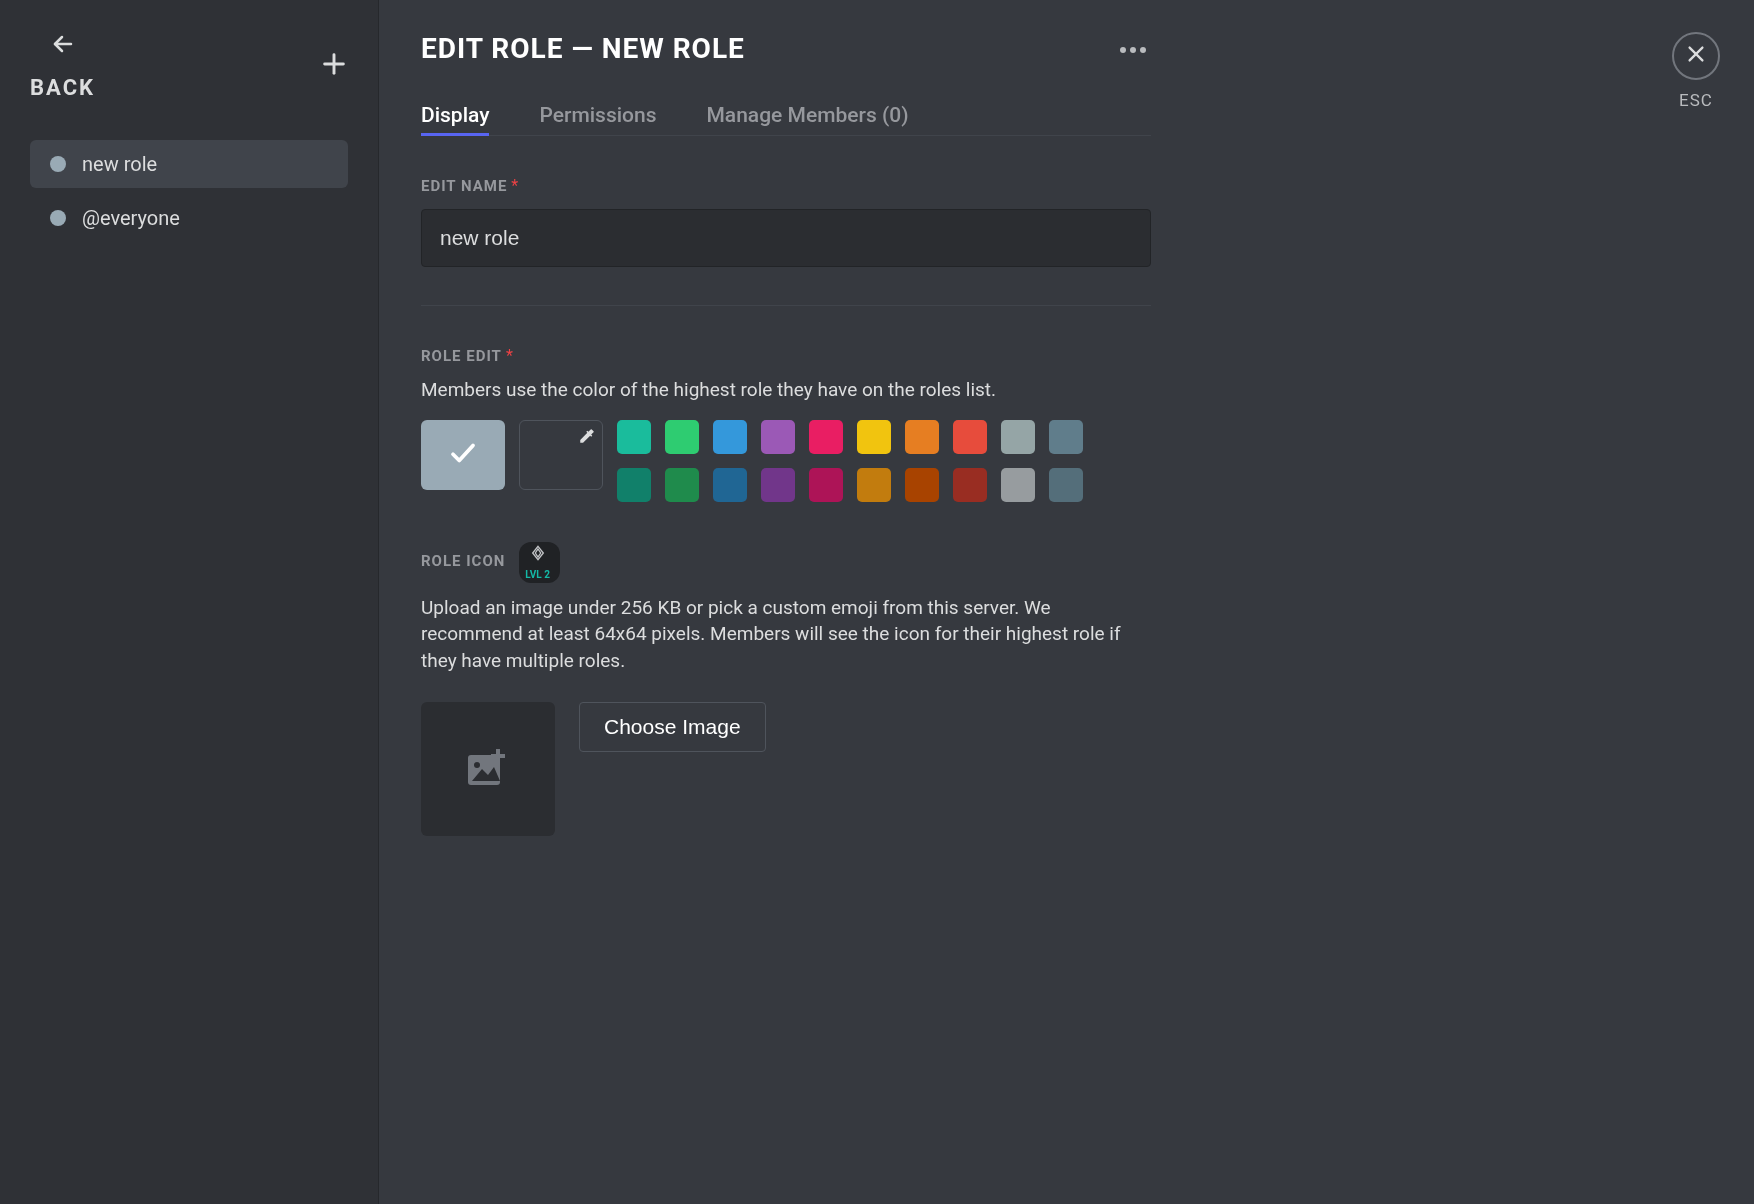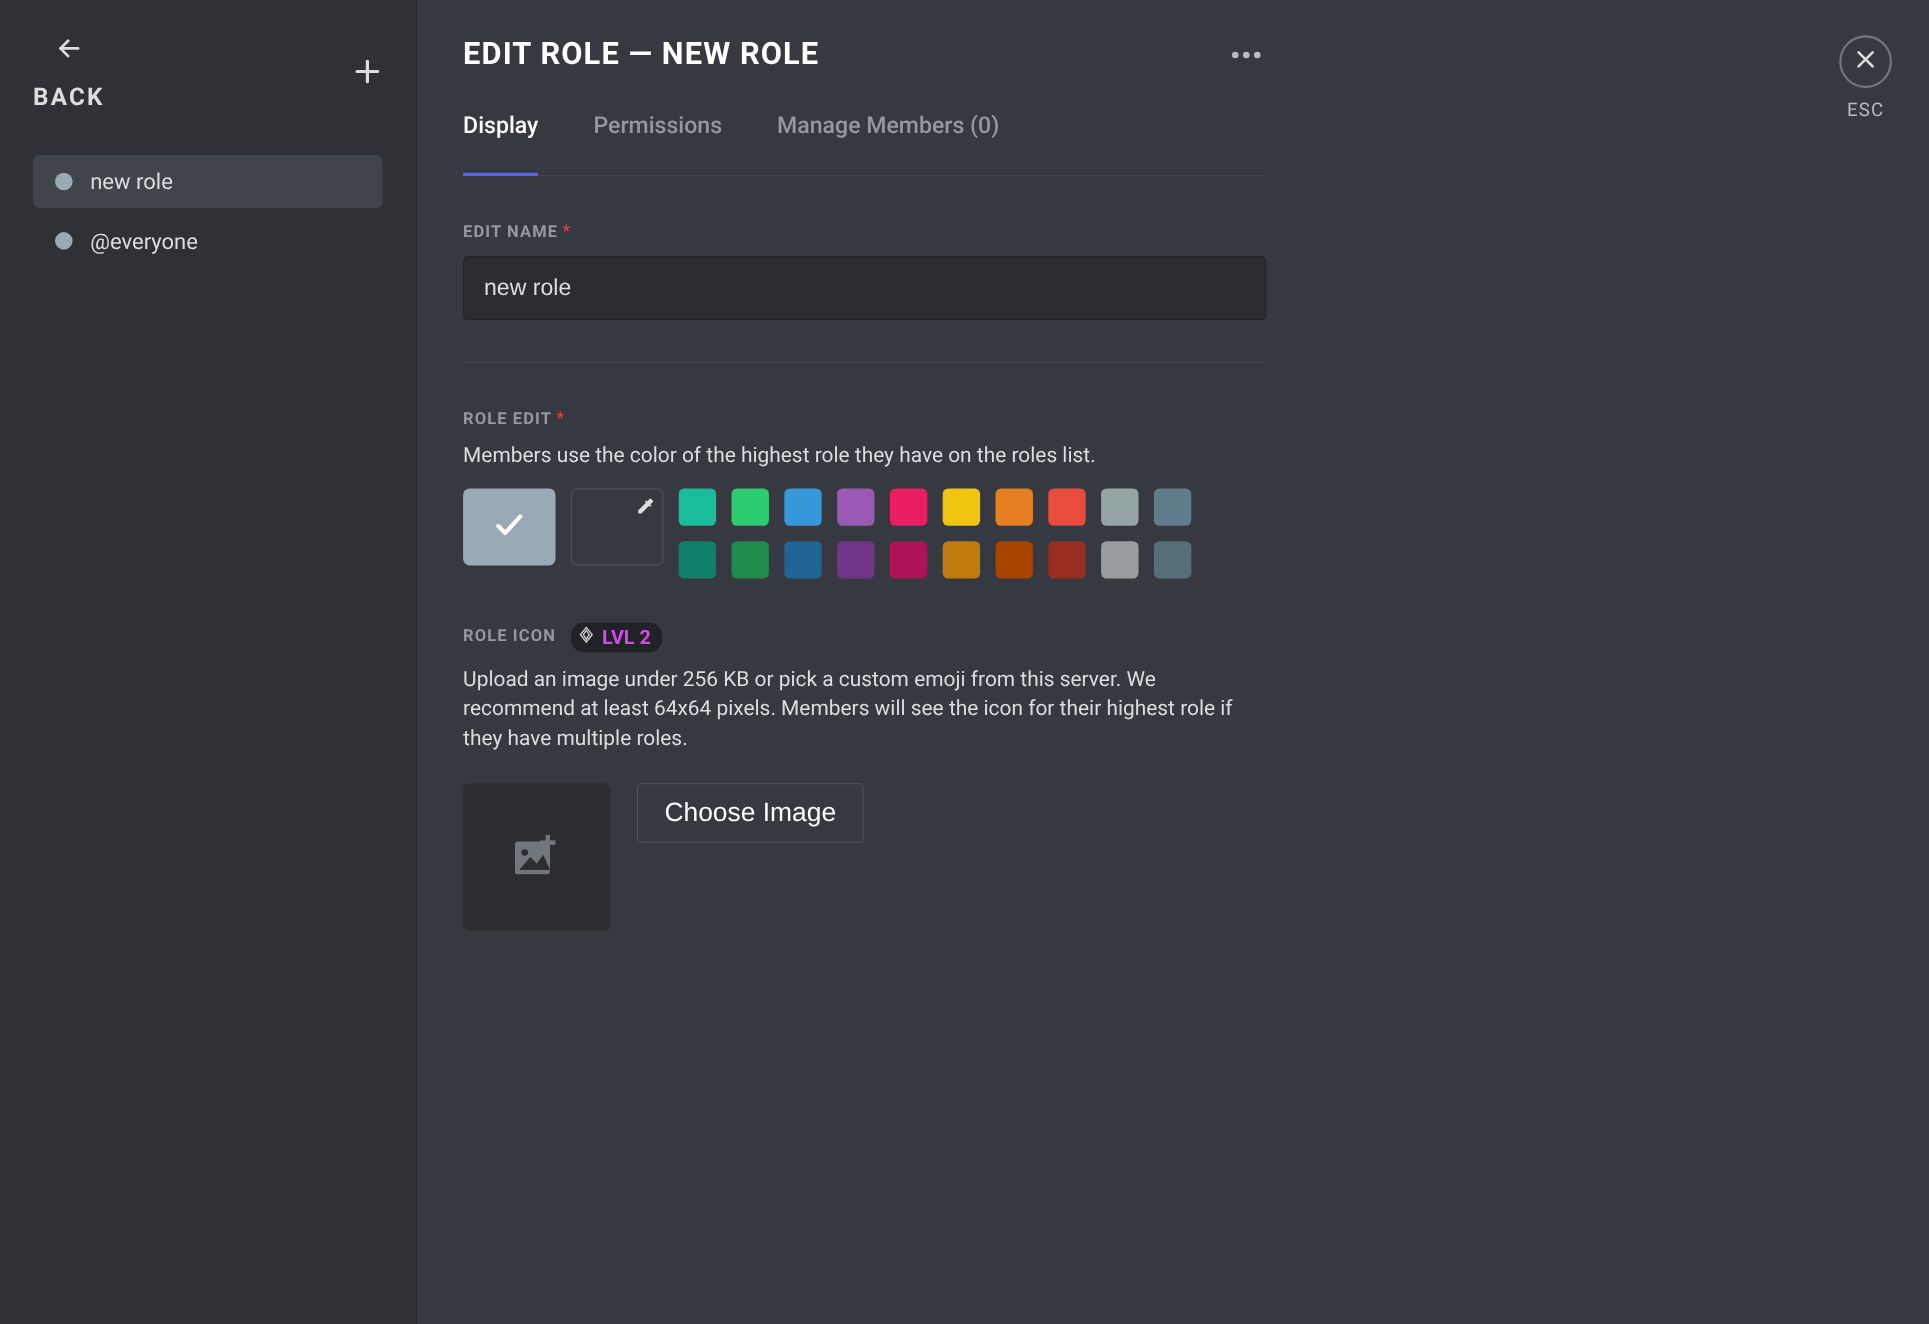--- a/index.html
+++ b/index.html
@@ -114,21 +114,21 @@
     display: flex;
     gap: 50px;
     margin-top: 38px;
     border-bottom: 1px solid #40444b;
     max-width: 730px;
   }
   .tab {
     font-size: 21px;
     font-weight: 500;
     color: #96989d;
-    padding-bottom: 32px;
+    padding-bottom: 8px;
     cursor: pointer;
     position: relative;
   }
   .tab.active { color: #fff; }
   .tab.active::after {
     content: "";
     position: absolute;
     left: 0; right: 0; bottom: -1px;
     height: 3px;
     background: #5865f2;
@@ -216,25 +216,26 @@
   }
 
   
   .level-badge {
     display: inline-flex;
     align-items: center;
     gap: 6px;
     background: #202225;
     padding: 3px 10px 3px 6px;
     border-radius: 12px;
-    font-size: 18px;
+    font-size: 10px;
     font-weight: 700;
-    color: #d946ef;
+    color: #14b8a6;
     margin-left: 10px;
     vertical-align: middle;
+    flex-direction: column;
   }
   .level-badge svg { width: 16px; height: 16px; }
 
   .icon-row {
     display: flex;
     gap: 24px;
     align-items: flex-start;
     margin-top: 28px;
   }
   .icon-placeholder {
@@ -245,21 +246,21 @@
     display: flex;
     align-items: center;
     justify-content: center;
     cursor: pointer;
   }
   .icon-placeholder svg { width: 40px; height: 36px; }
   .choose-btn {
     border: 1px solid #4f545c;
     background: transparent;
     color: #fff;
-    font-size: 24px;
+    font-size: 21px;
     font-weight: 500;
     padding: 12px 24px;
     border-radius: 4px;
     cursor: pointer;
   }
 </style>
 </head>
 <body>
 
 <aside class="sidebar">

